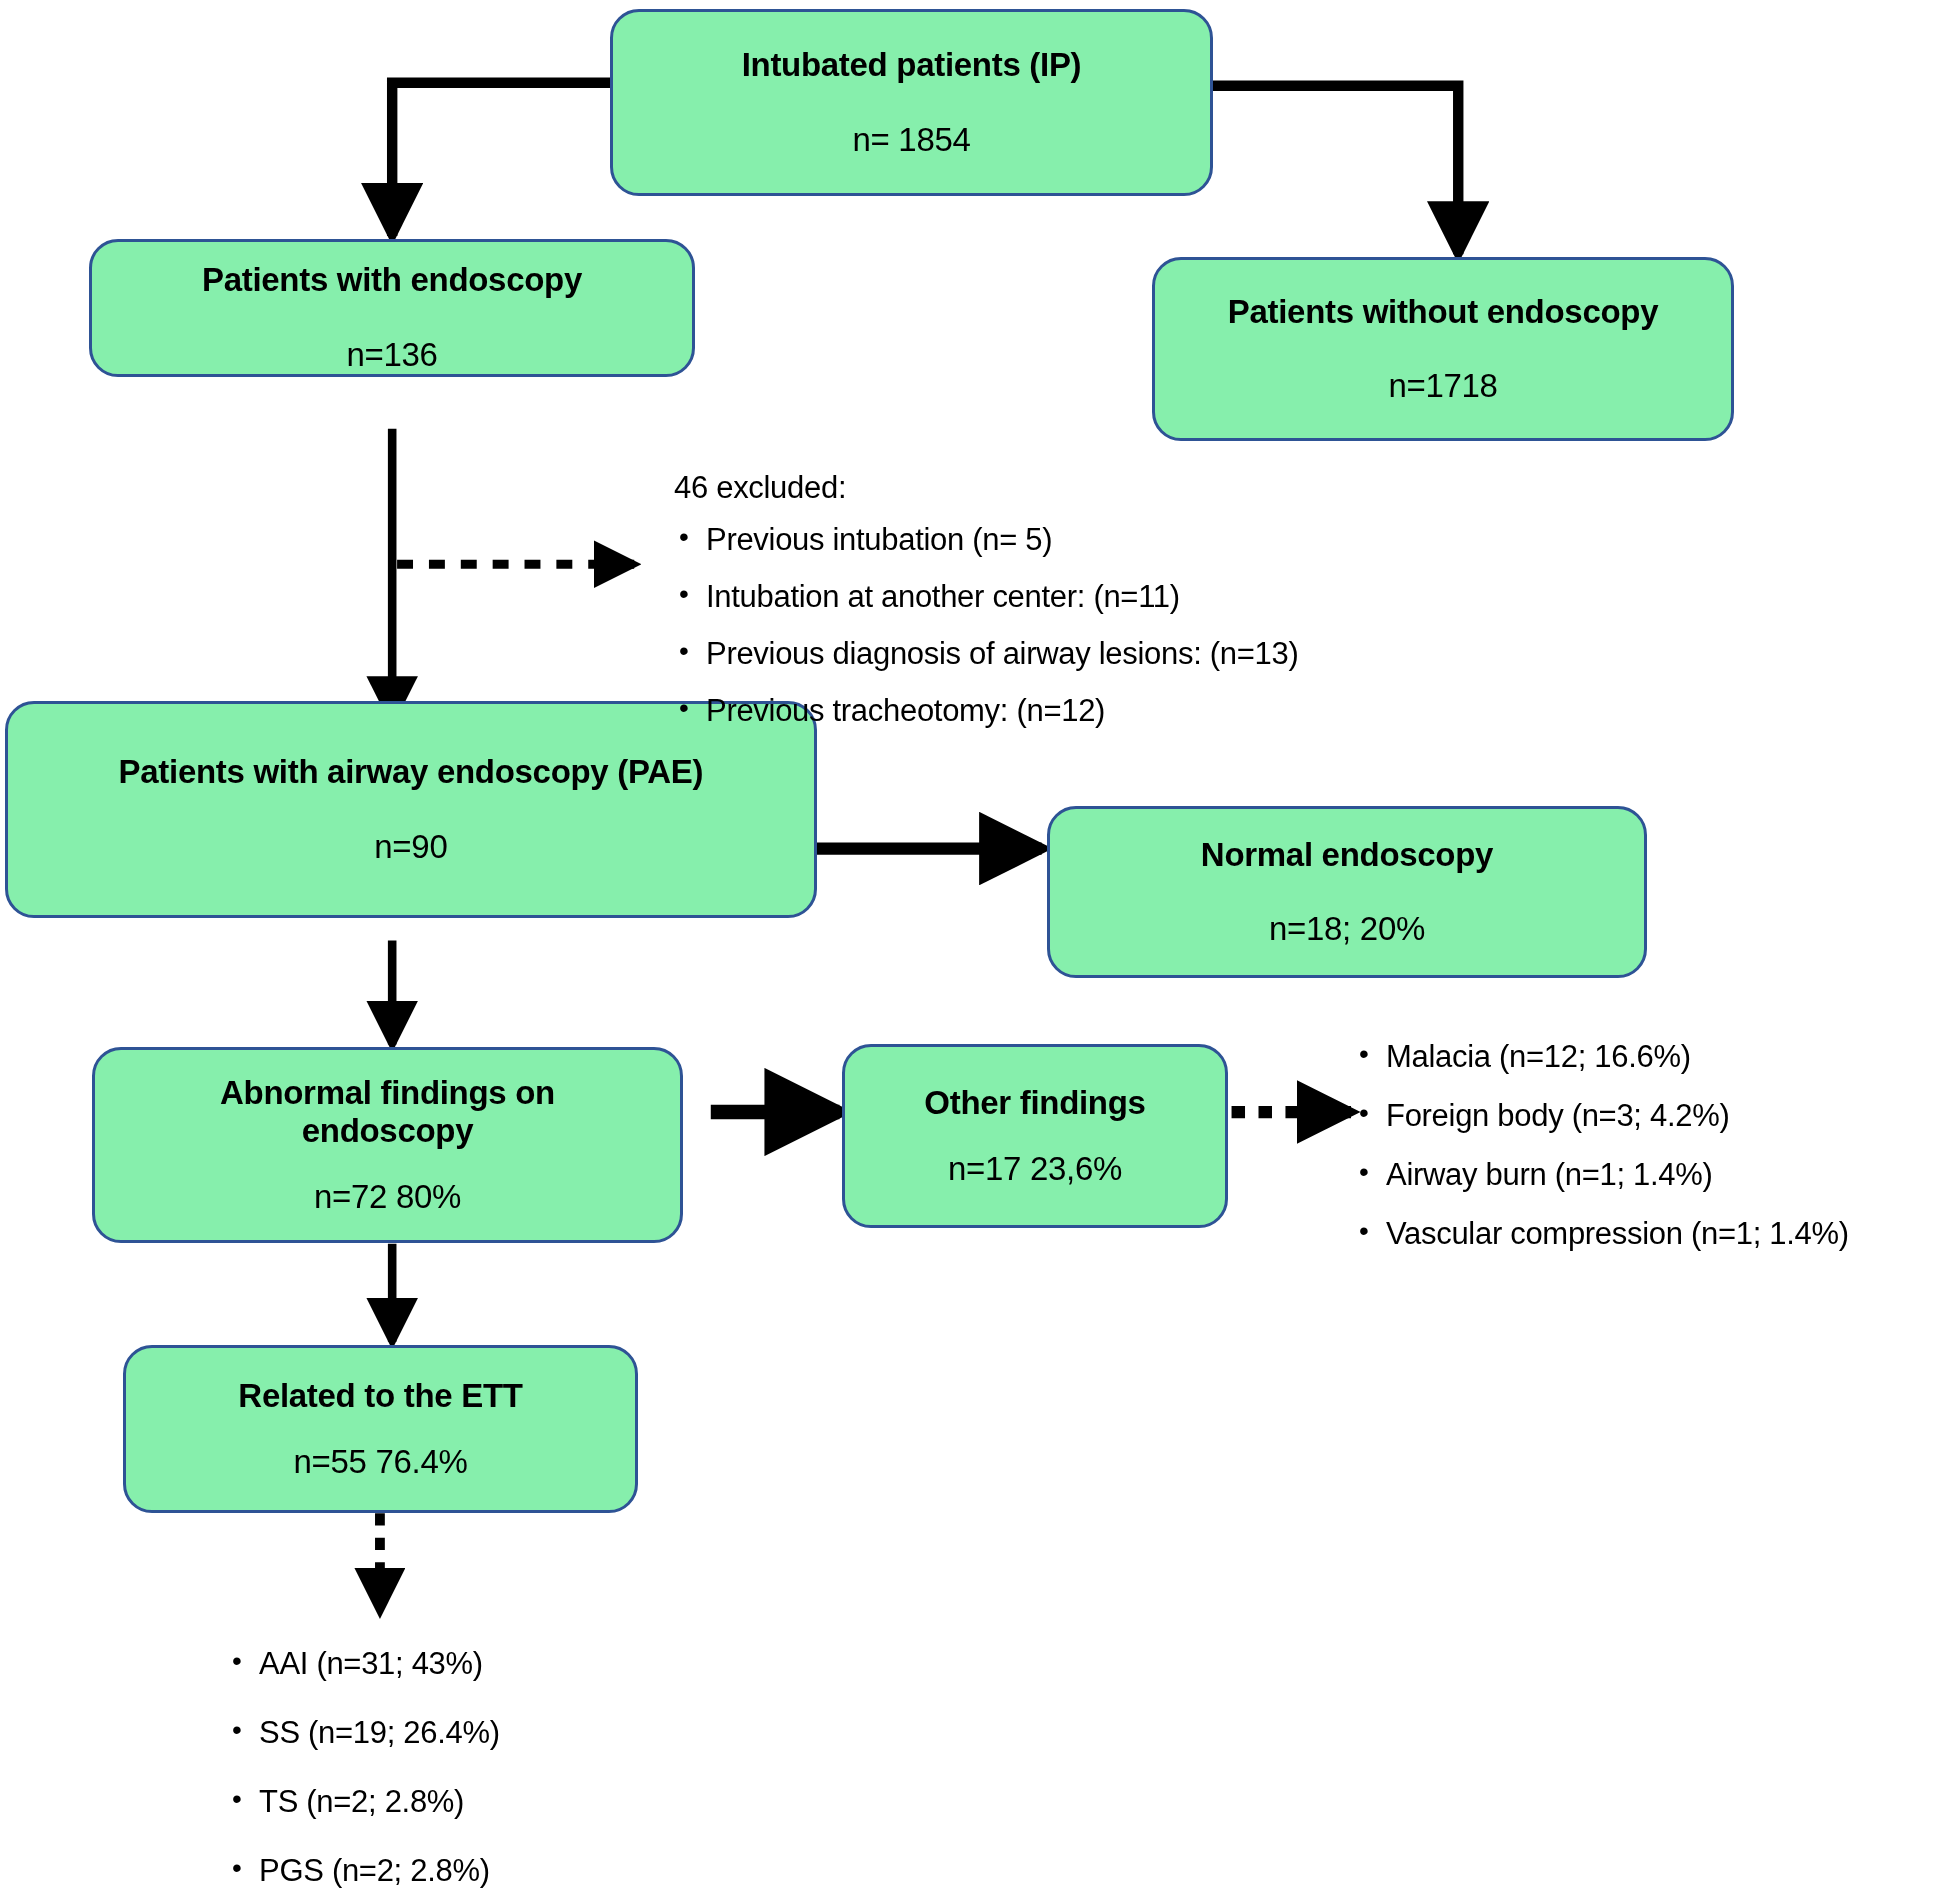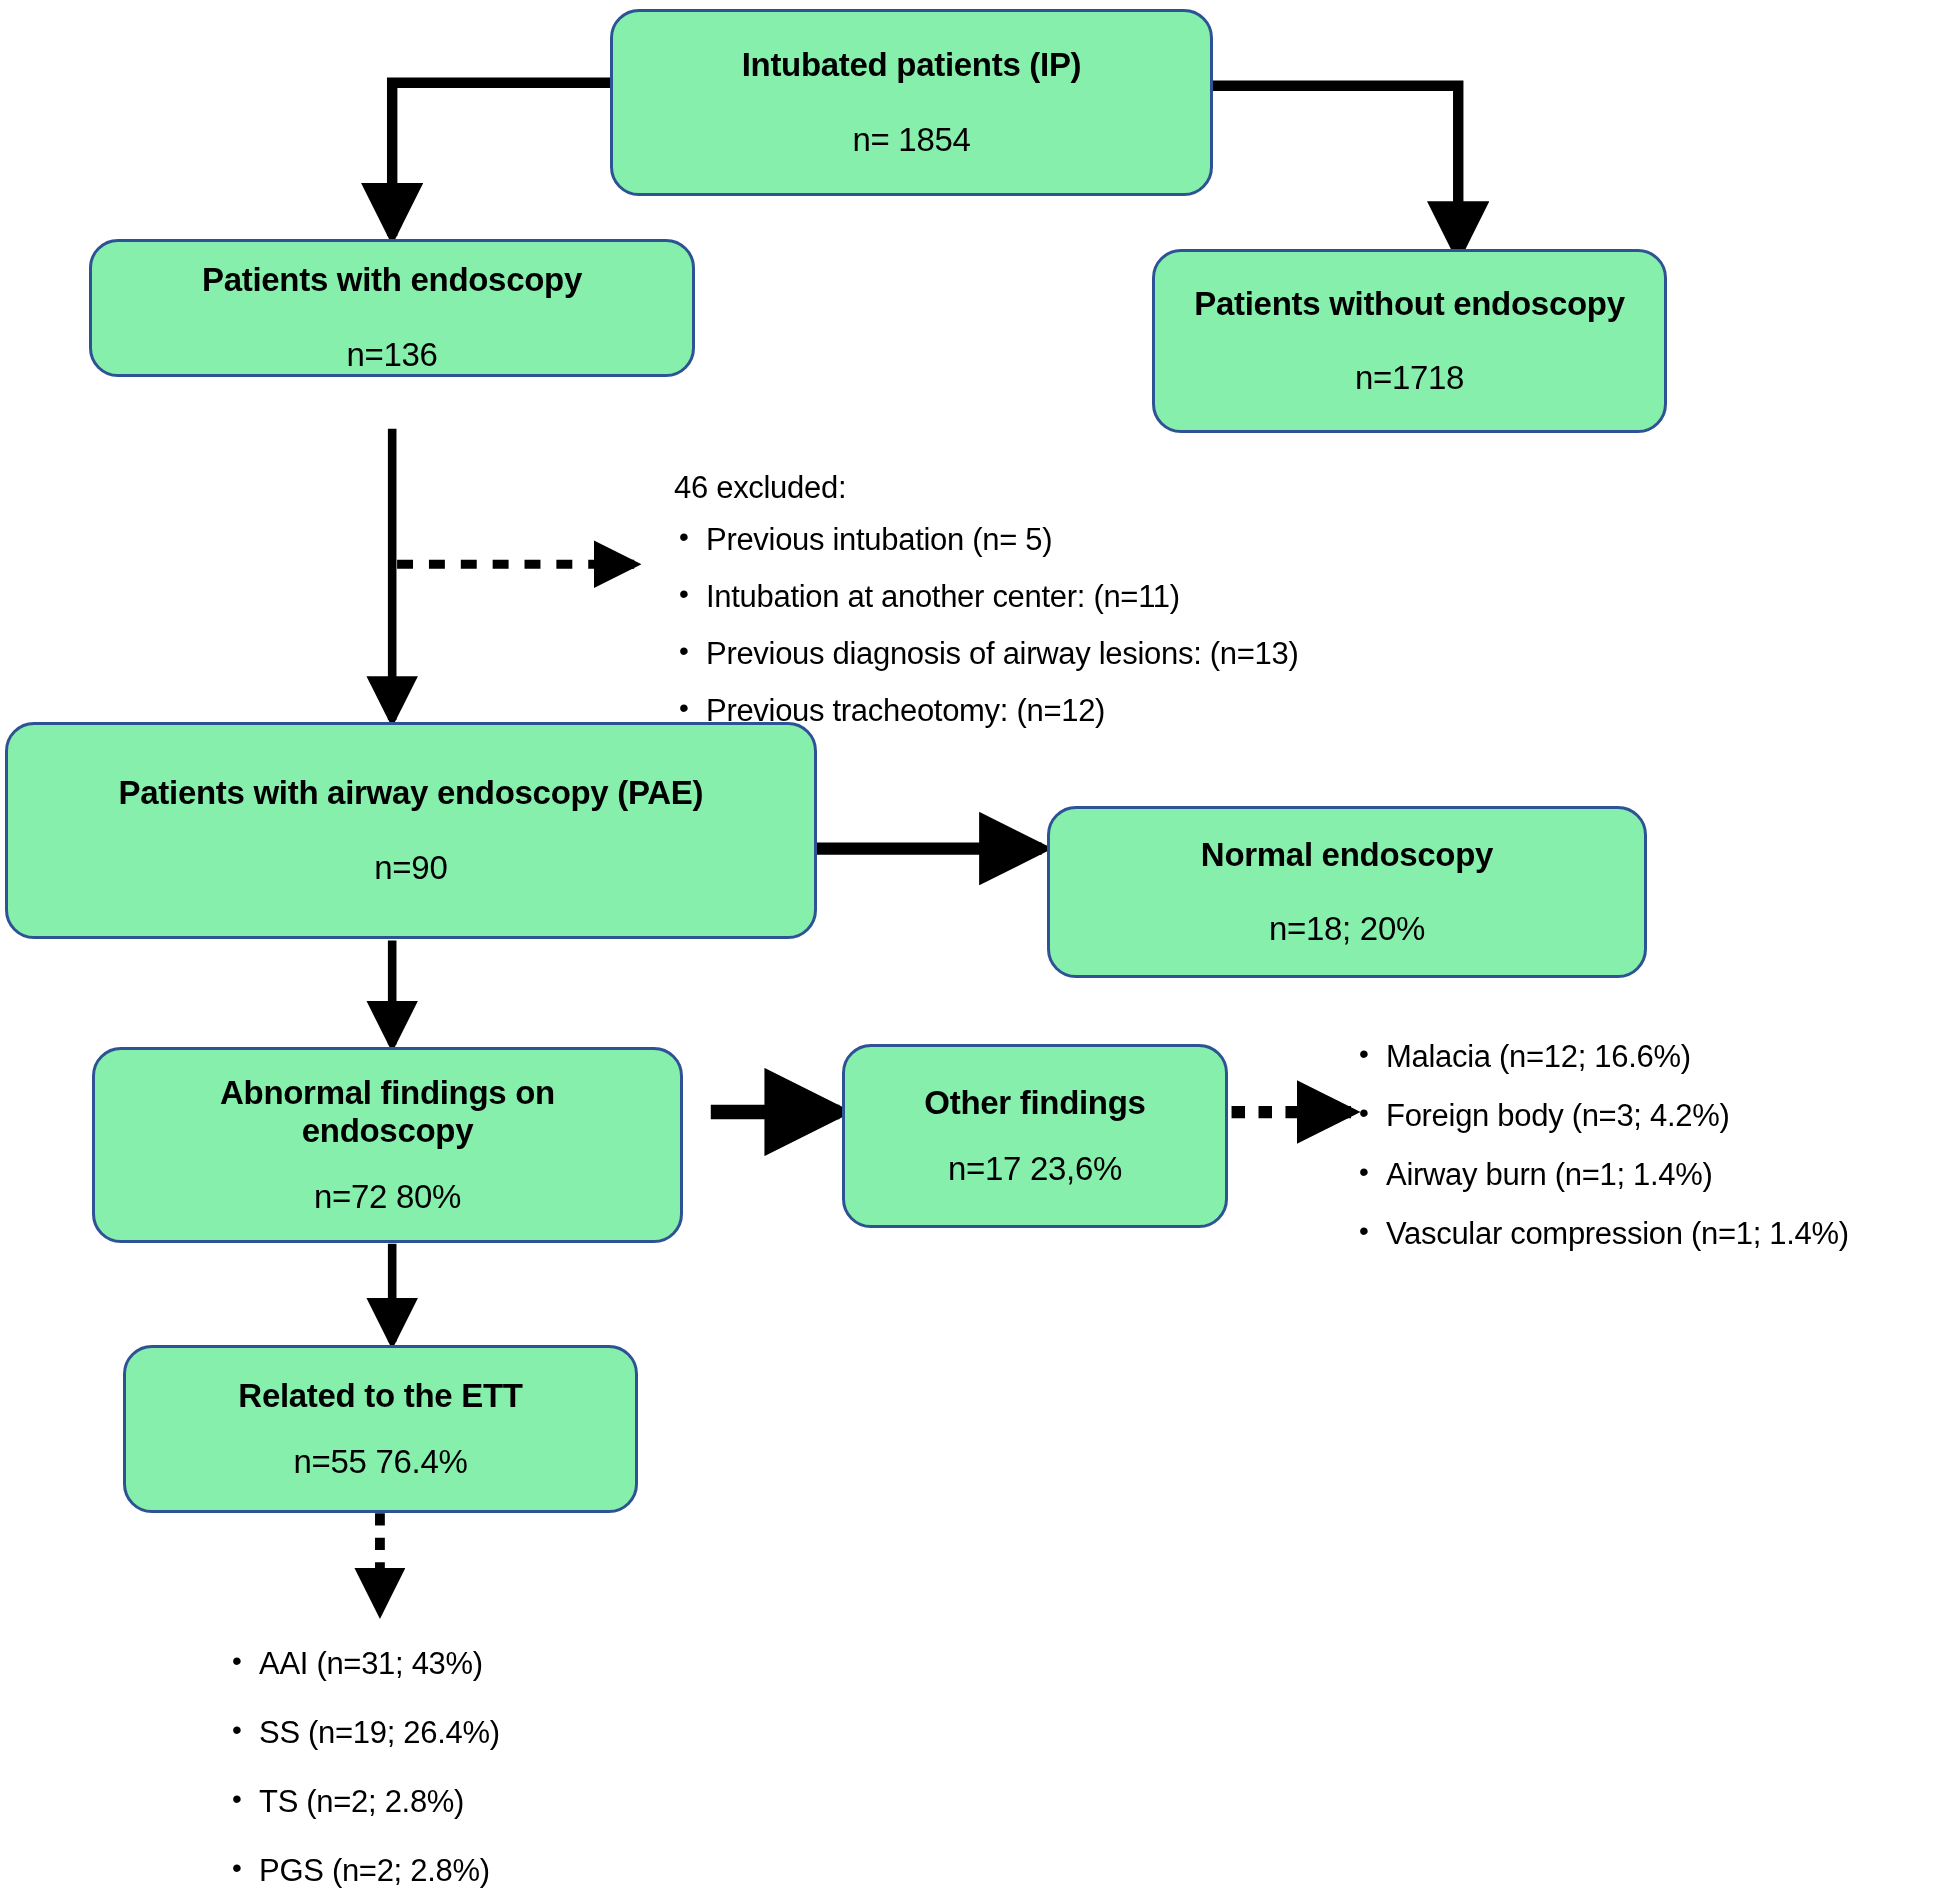--- a/index.html
+++ b/index.html
@@ -127,26 +127,26 @@
   <div class="node gap-lg" style="left:610px; top:9.2px; width:603px; height:187px;">
     <div class="title">Intubated patients (IP)</div>
     <div class="count">n= 1854</div>
   </div>
 
   <div class="node gap-lg" style="left:89px; top:239px; width:606px; height:138px;justify-content:flex-end;">
     <div class="title">Patients with endoscopy</div>
     <div class="count">n=136</div>
   </div>
 
-  <div class="node gap-lg" style="left:1152px; top:249px; width:515px; height:184px;">
+  <div class="node gap-lg" style="left:1152px; top:257px; width:582px; height:184px;">
     <div class="title">Patients without endoscopy</div>
     <div class="count">n=1718</div>
   </div>
 
-  <div class="node gap-lg" style="left:4.9px; top:722px; width:812px; height:217px;">
+  <div class="node gap-lg" style="left:4.9px; top:701px; width:812px; height:217px;">
     <div class="title">Patients with airway endoscopy (PAE)</div>
     <div class="count">n=90</div>
   </div>
 
   <div class="node gap-lg" style="left:1047px; top:806px; width:600px; height:172px;">
     <div class="title">Normal endoscopy</div>
     <div class="count">n=18; 20%</div>
   </div>
 
   <div class="node gap-md" style="left:92px; top:1047px; width:591px; height:196px;">

